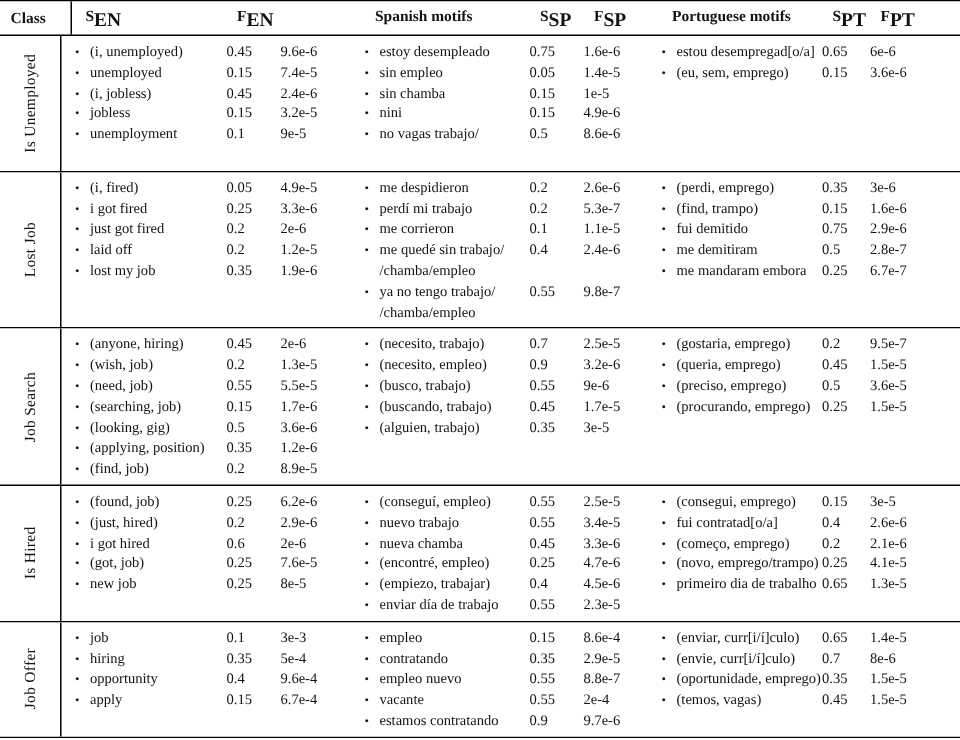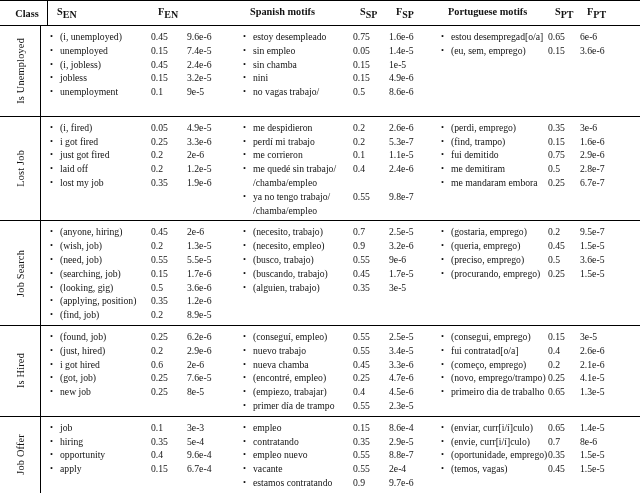--- a/index.html
+++ b/index.html
@@ -17,21 +17,21 @@
     background: #fff;
   }
   .trow { display: flex; border-bottom: 1px solid #000; background: #fff; }
   .tbody .trow:last-child { border-bottom: none; }
 
   .class-cell {
     width: 40px; flex: none;
     border-right: 1px solid #000;
     display: flex; align-items: center; justify-content: center;
   }
-  .header-row .class-cell { justify-content: center; padding-left: 7px; }
+  .header-row .class-cell { justify-content: flex-start; padding-left: 7px; }
   .hclass { font-weight: bold; font-size: 10.3px; }
   .class-label {
     writing-mode: vertical-rl;
     transform: rotate(180deg);
     font-size: 10.3px;
     white-space: nowrap;
     letter-spacing: 0.2px;
   }
 
   .group {
@@ -49,21 +49,21 @@
   .header-row .group {
     align-content: center;
     grid-auto-rows: auto;
     padding-top: 4px; padding-bottom: 4px;
     font-size: 10.3px; font-weight: bold; line-height: 13px;
   }
 
   .motif { position: relative; padding-left: 10px; white-space: nowrap; }
   .bullet { position: absolute; left: 0; top: 0; font-size: 8.5px; line-height: 13.8px; }
   .val { white-space: nowrap; }
-  sub { font-size: 10px; }
+  sub { font-size: 13px; }
 </style>
 </head>
 <body>
 
 <div class="table">
 
   <div class="trow header-row">
     <div class="class-cell">
       <span class="hclass">Class</span>
     </div>
@@ -287,21 +287,21 @@
           <div class="val">3.4e-5</div>
           <div class="motif"><span class="bullet">•</span><span class="mtext">nueva chamba</span></div>
           <div class="val">0.45</div>
           <div class="val">3.3e-6</div>
           <div class="motif"><span class="bullet">•</span><span class="mtext">(encontré, empleo)</span></div>
           <div class="val">0.25</div>
           <div class="val">4.7e-6</div>
           <div class="motif"><span class="bullet">•</span><span class="mtext">(empiezo, trabajar)</span></div>
           <div class="val">0.4</div>
           <div class="val">4.5e-6</div>
-          <div class="motif"><span class="bullet">•</span><span class="mtext">primer día de trampo</span></div>
+          <div class="motif"><span class="bullet">•</span><span class="mtext">enviar día de trabajo</span></div>
           <div class="val">0.55</div>
           <div class="val">2.3e-5</div>
         </div>
         <div class="group g-pt">
           <div class="motif"><span class="bullet">•</span><span class="mtext">(consegui, emprego)</span></div>
           <div class="val">0.15</div>
           <div class="val">3e-5</div>
           <div class="motif"><span class="bullet">•</span><span class="mtext">fui contratad[o/a]</span></div>
           <div class="val">0.4</div>
           <div class="val">2.6e-6</div>

